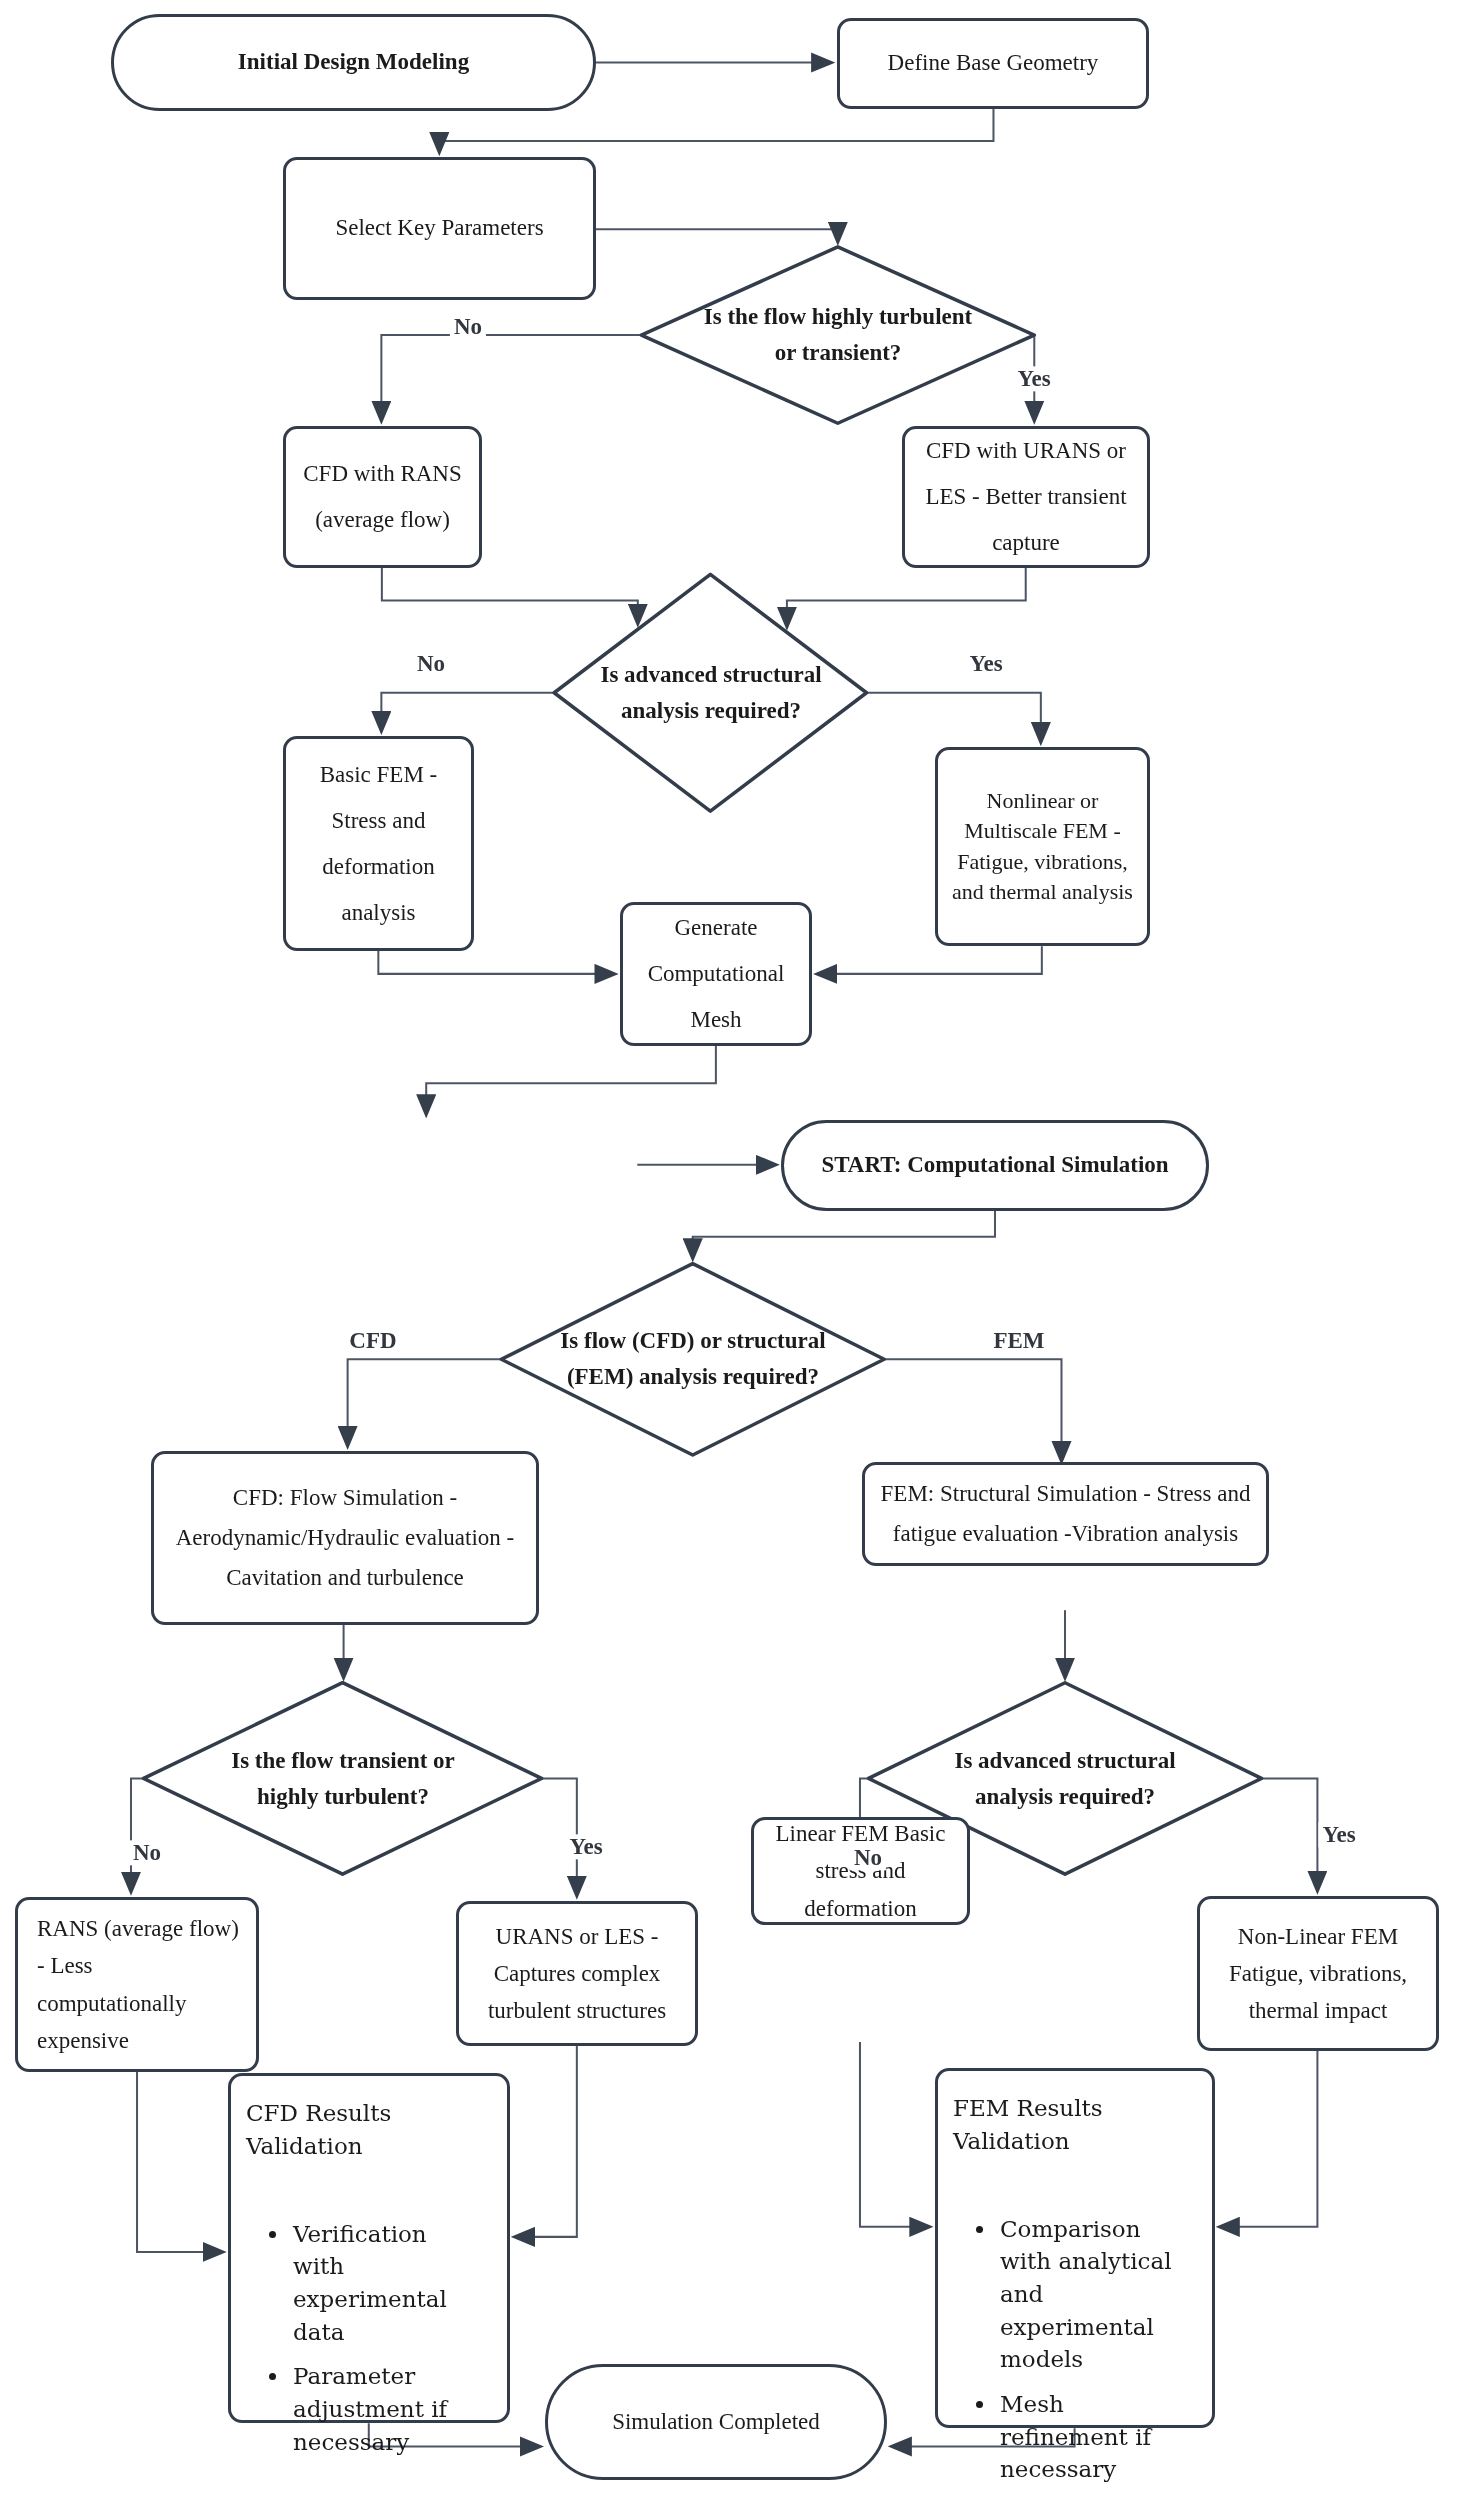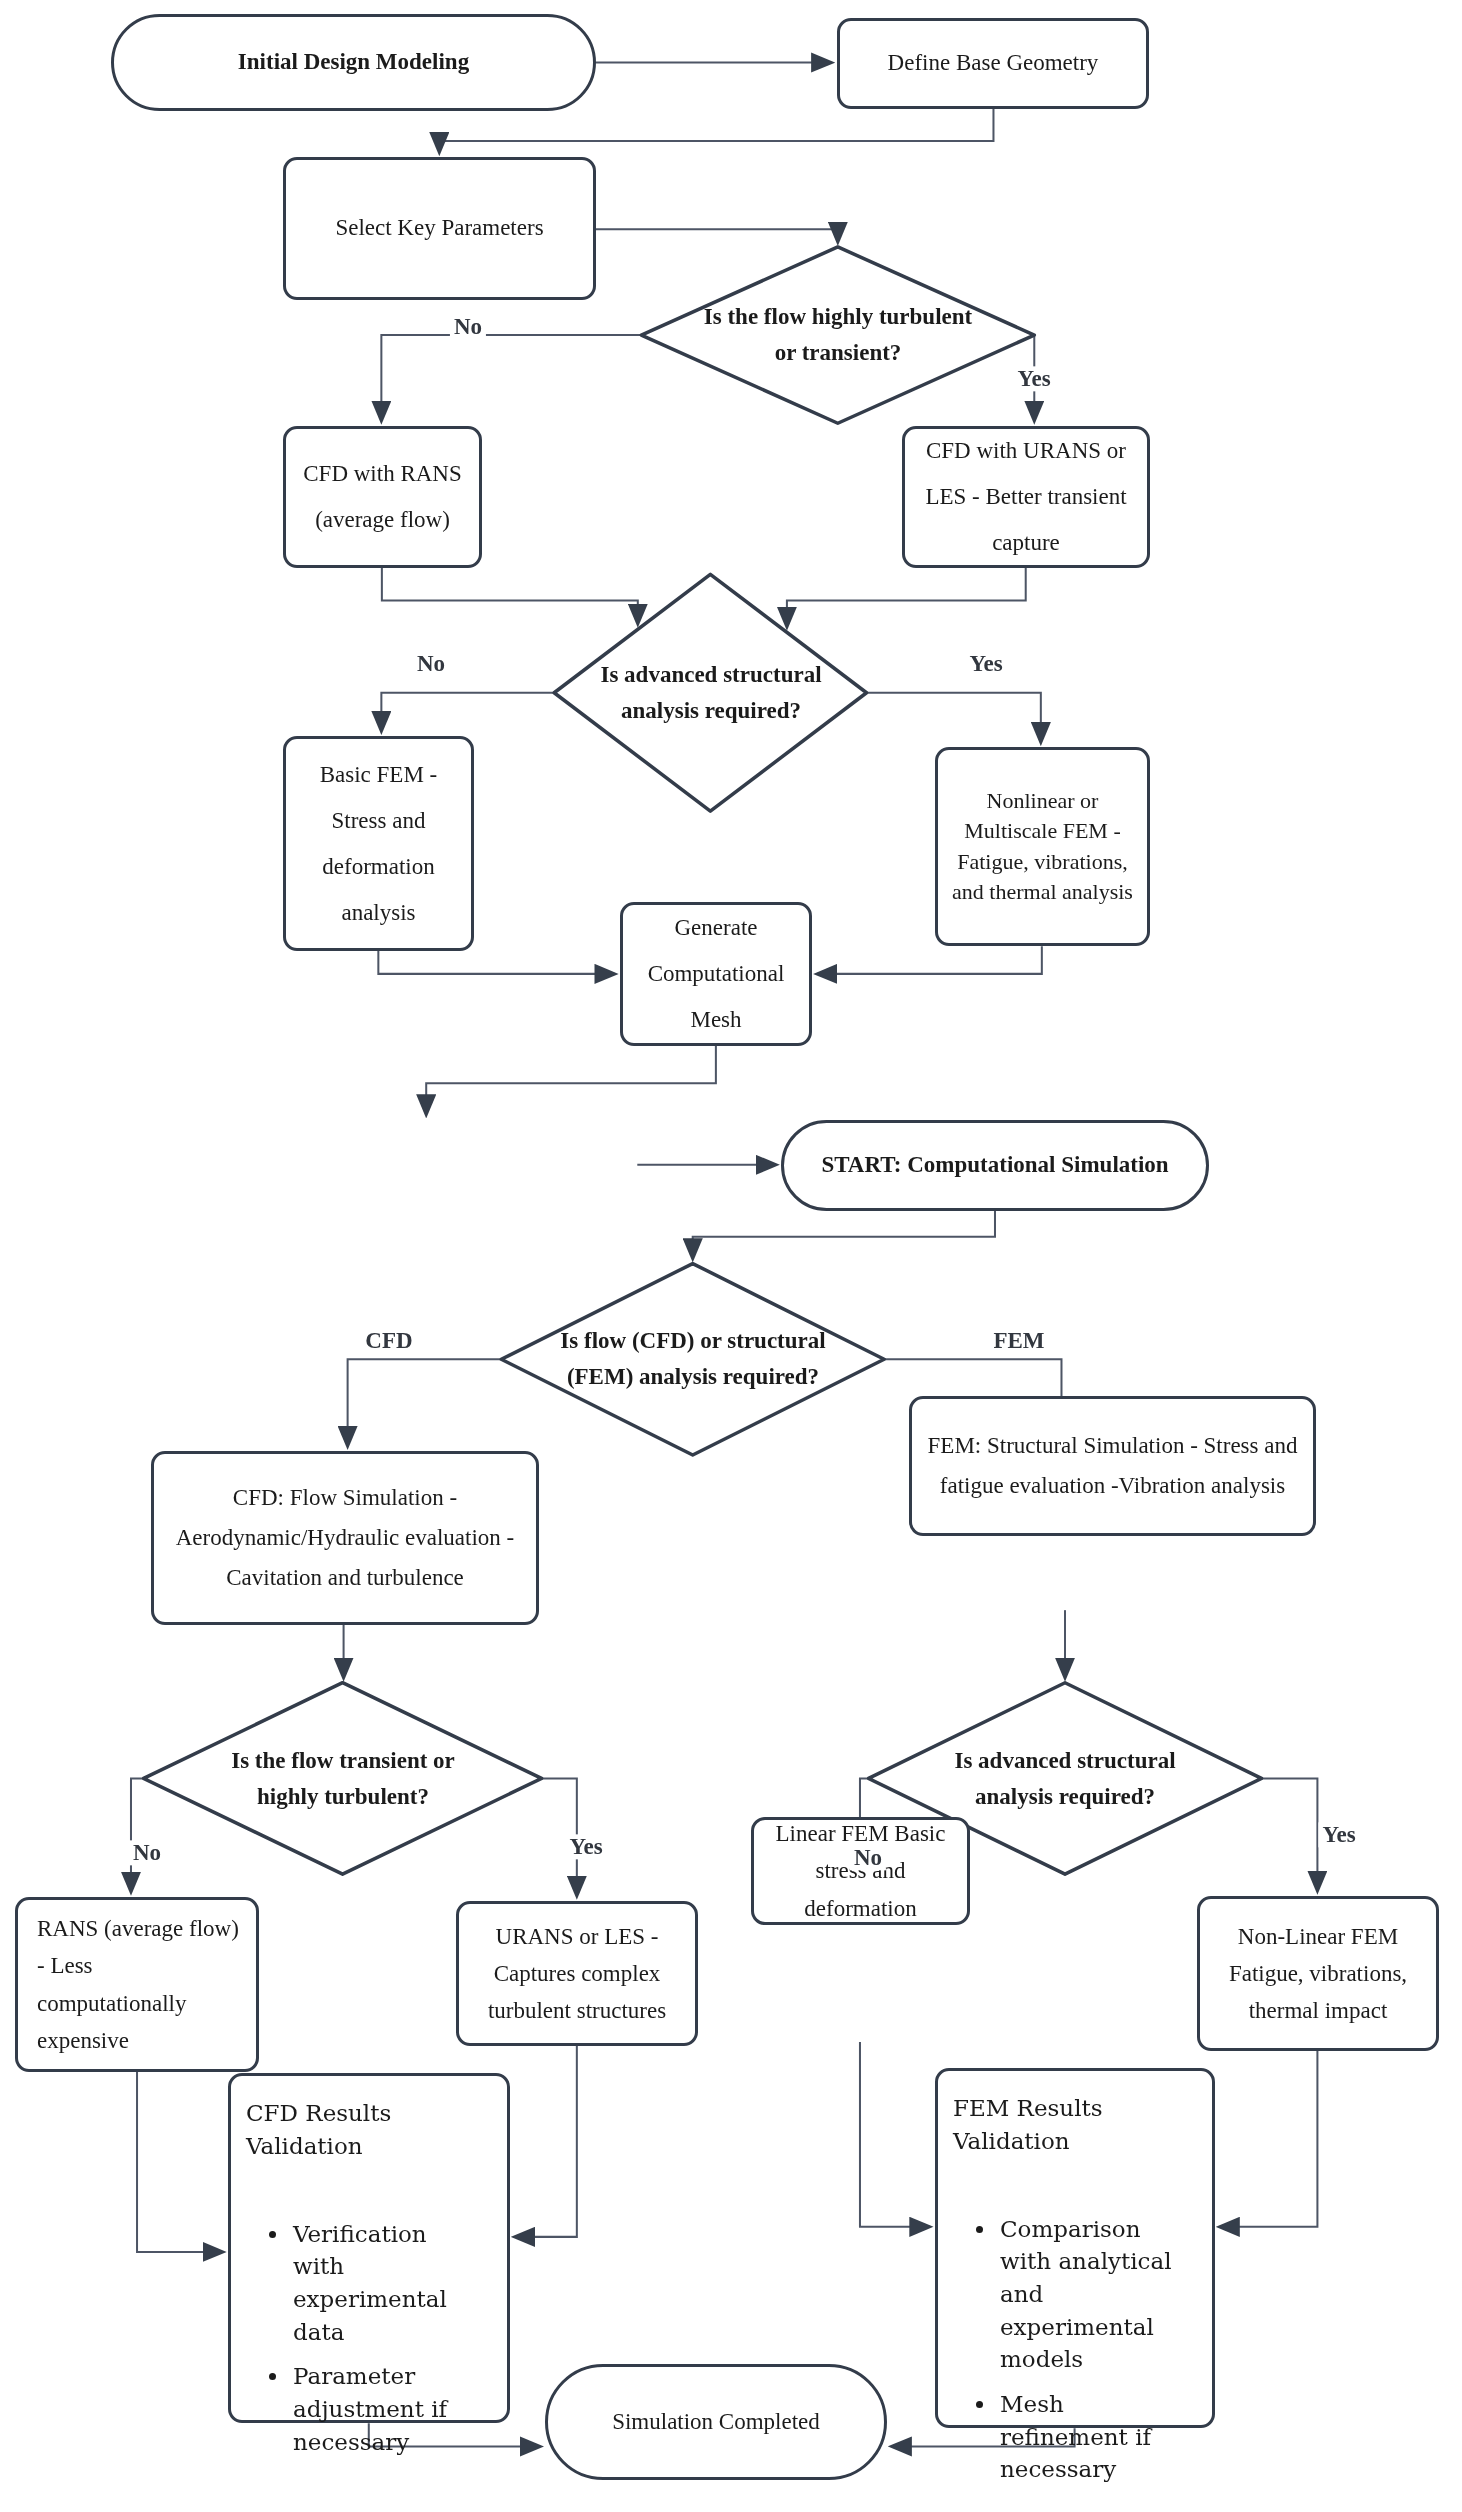--- a/index.html
+++ b/index.html
@@ -115,21 +115,21 @@
   </div>
   <div class="node roomy" style="left:620px;top:902px;width:192px;height:144px;">
     <span>Generate Computational Mesh</span>
   </div>
   <div class="node oval bold" style="left:781px;top:1120px;width:428px;height:91px;">
     <span>START: Computational Simulation</span>
   </div>
   <div class="node mid" style="left:151px;top:1451px;width:388px;height:174px;">
     <span>CFD: Flow Simulation - Aerodynamic/Hydraulic evaluation - Cavitation and turbulence</span>
   </div>
-  <div class="node mid" style="left:862px;top:1396px;width:407px;height:140px;margin-left:47px;">
+  <div class="node mid" style="left:862px;top:1462px;width:407px;height:104px;">
     <span>FEM: Structural Simulation - Stress and fatigue evaluation -Vibration analysis</span>
   </div>
   <div class="node opt left" style="left:15px;top:1897px;width:244px;height:175px;">
     <span>RANS (average flow) - Less computationally expensive</span>
   </div>
   <div class="node opt" style="left:456px;top:1901px;width:242px;height:145px;">
     <span>URANS or LES - Captures complex turbulent structures</span>
   </div>
   <div class="node opt" style="left:751px;top:1817px;width:219px;height:108px;">
     <span>Linear FEM Basic stress and deformation</span>
@@ -170,21 +170,21 @@
     <span>Is the flow transient or highly turbulent?</span>
   </div>
   <div class="dtext" style="left:934px;top:1706px;width:262px;height:146px;">
     <span>Is advanced structural analysis required?</span>
   </div>
 
   <div class="edge-label" style="left:468px;top:327px;">No</div>
   <div class="edge-label" style="left:1034px;top:379px;">Yes</div>
   <div class="edge-label" style="left:431px;top:664px;">No</div>
   <div class="edge-label" style="left:986px;top:664px;">Yes</div>
-  <div class="edge-label" style="left:373px;top:1341px;margin-left:16px;">CFD</div>
+  <div class="edge-label" style="left:373px;top:1341px;">CFD</div>
   <div class="edge-label" style="left:1019px;top:1341px;">FEM</div>
   <div class="edge-label" style="left:147px;top:1853px;">No</div>
   <div class="edge-label" style="left:586px;top:1847px;">Yes</div>
   <div class="edge-label" style="left:868px;top:1858px;">No</div>
   <div class="edge-label" style="left:1339px;top:1835px;">Yes</div>
 
 </div>
 
 
 </body></html>

